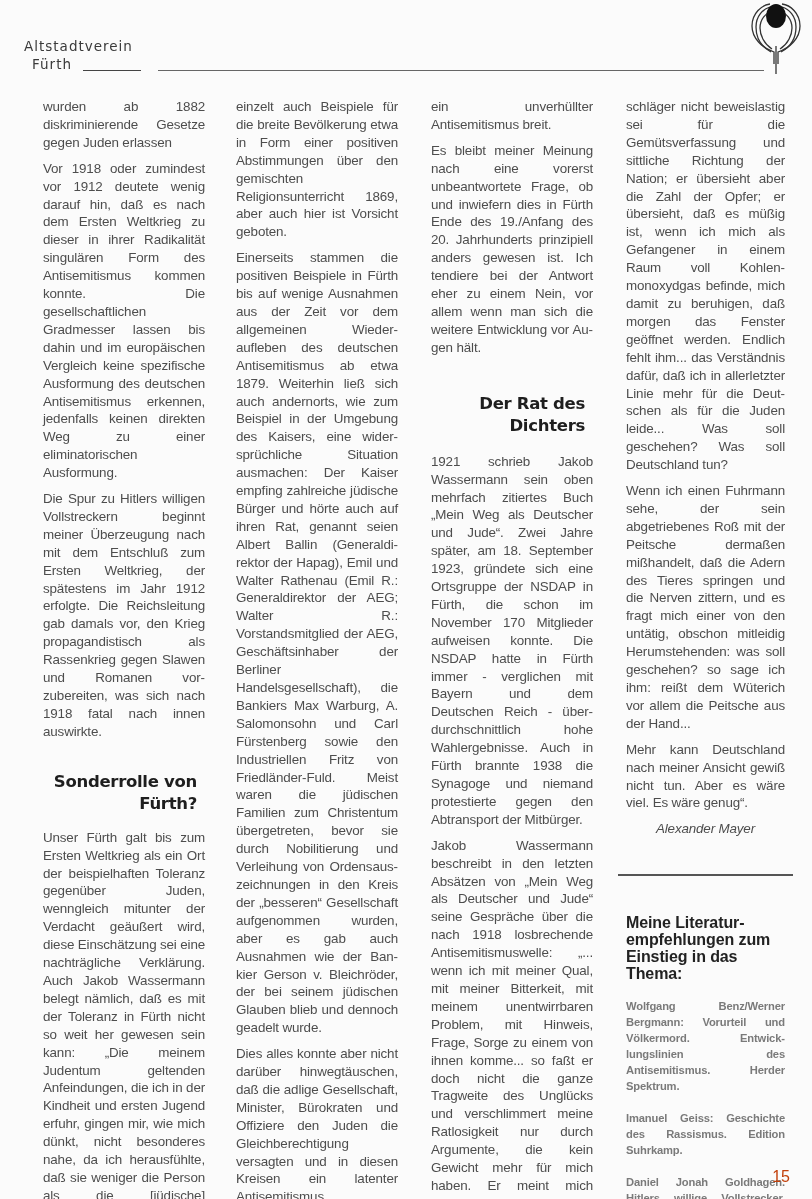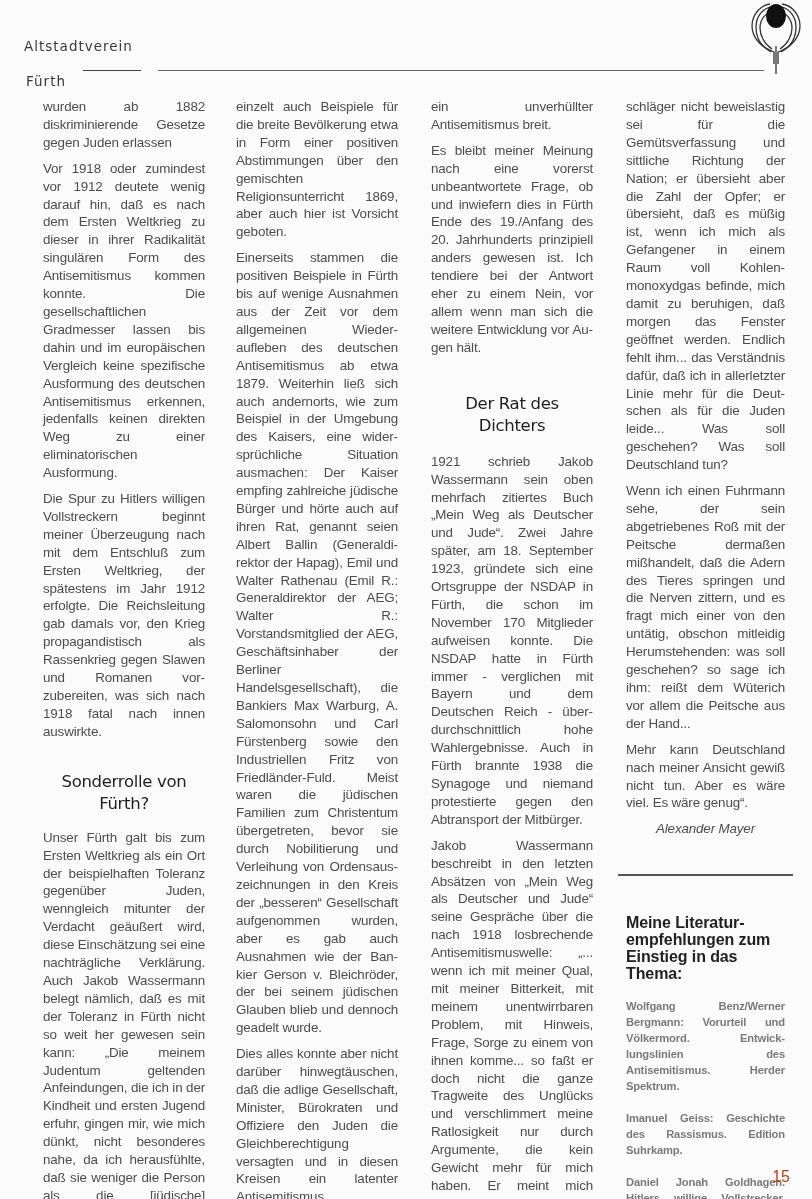--- a/index.html
+++ b/index.html
@@ -1,29 +1,29 @@
 <!DOCTYPE html>
 <html><head>
 <meta charset="utf-8">
 <style>
   html, body { margin: 0; padding: 0; background: #fbfbfb; }
   body { width: 812px; height: 1199px; position: relative; overflow: hidden;
          font-family: "Liberation Sans", sans-serif; color: #4a4a4a; }
   .header { position: absolute; left: 24px; top: 38px; width: 740px; height: 40px; }
   .brand { font-family: "DejaVu Sans", sans-serif; font-size: 13.5px; letter-spacing: 1px; color: #3a3a3a; line-height: 16px; }
   .brand-line1 { position: absolute; left: 0; top: 0; }
-  .brand-line2 { position: absolute; left: 2px; top: 18px; margin-top: 17px; }
+  .brand-line2 { position: absolute; left: 8px; top: 18px; }
   .rule-short { position: absolute; left: 59px; top: 32px; width: 58px; height: 1px; background: #444; }
   .rule-long { position: absolute; left: 134px; top: 32px; width: 606px; height: 1px; background: #666; }
   .logo { position: absolute; left: 748px; top: 2px; width: 56px; height: 72px; }
   .cols { position: absolute; top: 90px; left: 35px; width: 758px; height: 1090px; }
   .col { position: absolute; top: 0; width: 178px; font-size: 13.4px; line-height: 17.9px; text-align: justify; hyphens: manual; letter-spacing: -0.15px; color: #4d4d4d; }
   .col p { margin: 8px; }
   .c1 { left: 0; } .c2 { left: 193px; } .c3 { left: 388px; } .c4 { left: 583px; width: 175px; }
-  h2 { font-family: "DejaVu Sans", sans-serif; font-weight: normal; font-size: 16.5px; line-height: 22px; margin: 16px; color: #1e1e1e; letter-spacing: -0.3px; text-align: center; }
+  h2 { font-family: "DejaVu Sans", sans-serif; font-weight: bold; font-size: 16.5px; line-height: 22px; margin: 16px; color: #1e1e1e; letter-spacing: -0.3px; text-align: right; }
   .author { text-align: center; font-style: italic; margin-top: 3px !important; }
   .sep { height: 2px; background: #555; margin: 36px 0 0 0; width: 175px; }
   .lit-head { font-weight: bold; font-size: 16px; line-height: 17px; color: #222; margin-top: 38px !important; text-align: left; letter-spacing: -0.1px; }
   .lit { font-size: 11.2px; line-height: 16px; color: #7a7a7a; margin-top: 16px !important; font-weight: bold; }
   .pagenum { position: absolute; right: 22px; top: 1168px; font-size: 16px; color: #c2410c; }
 </style>
 </head>
 <body>
 
 <div class="header">

